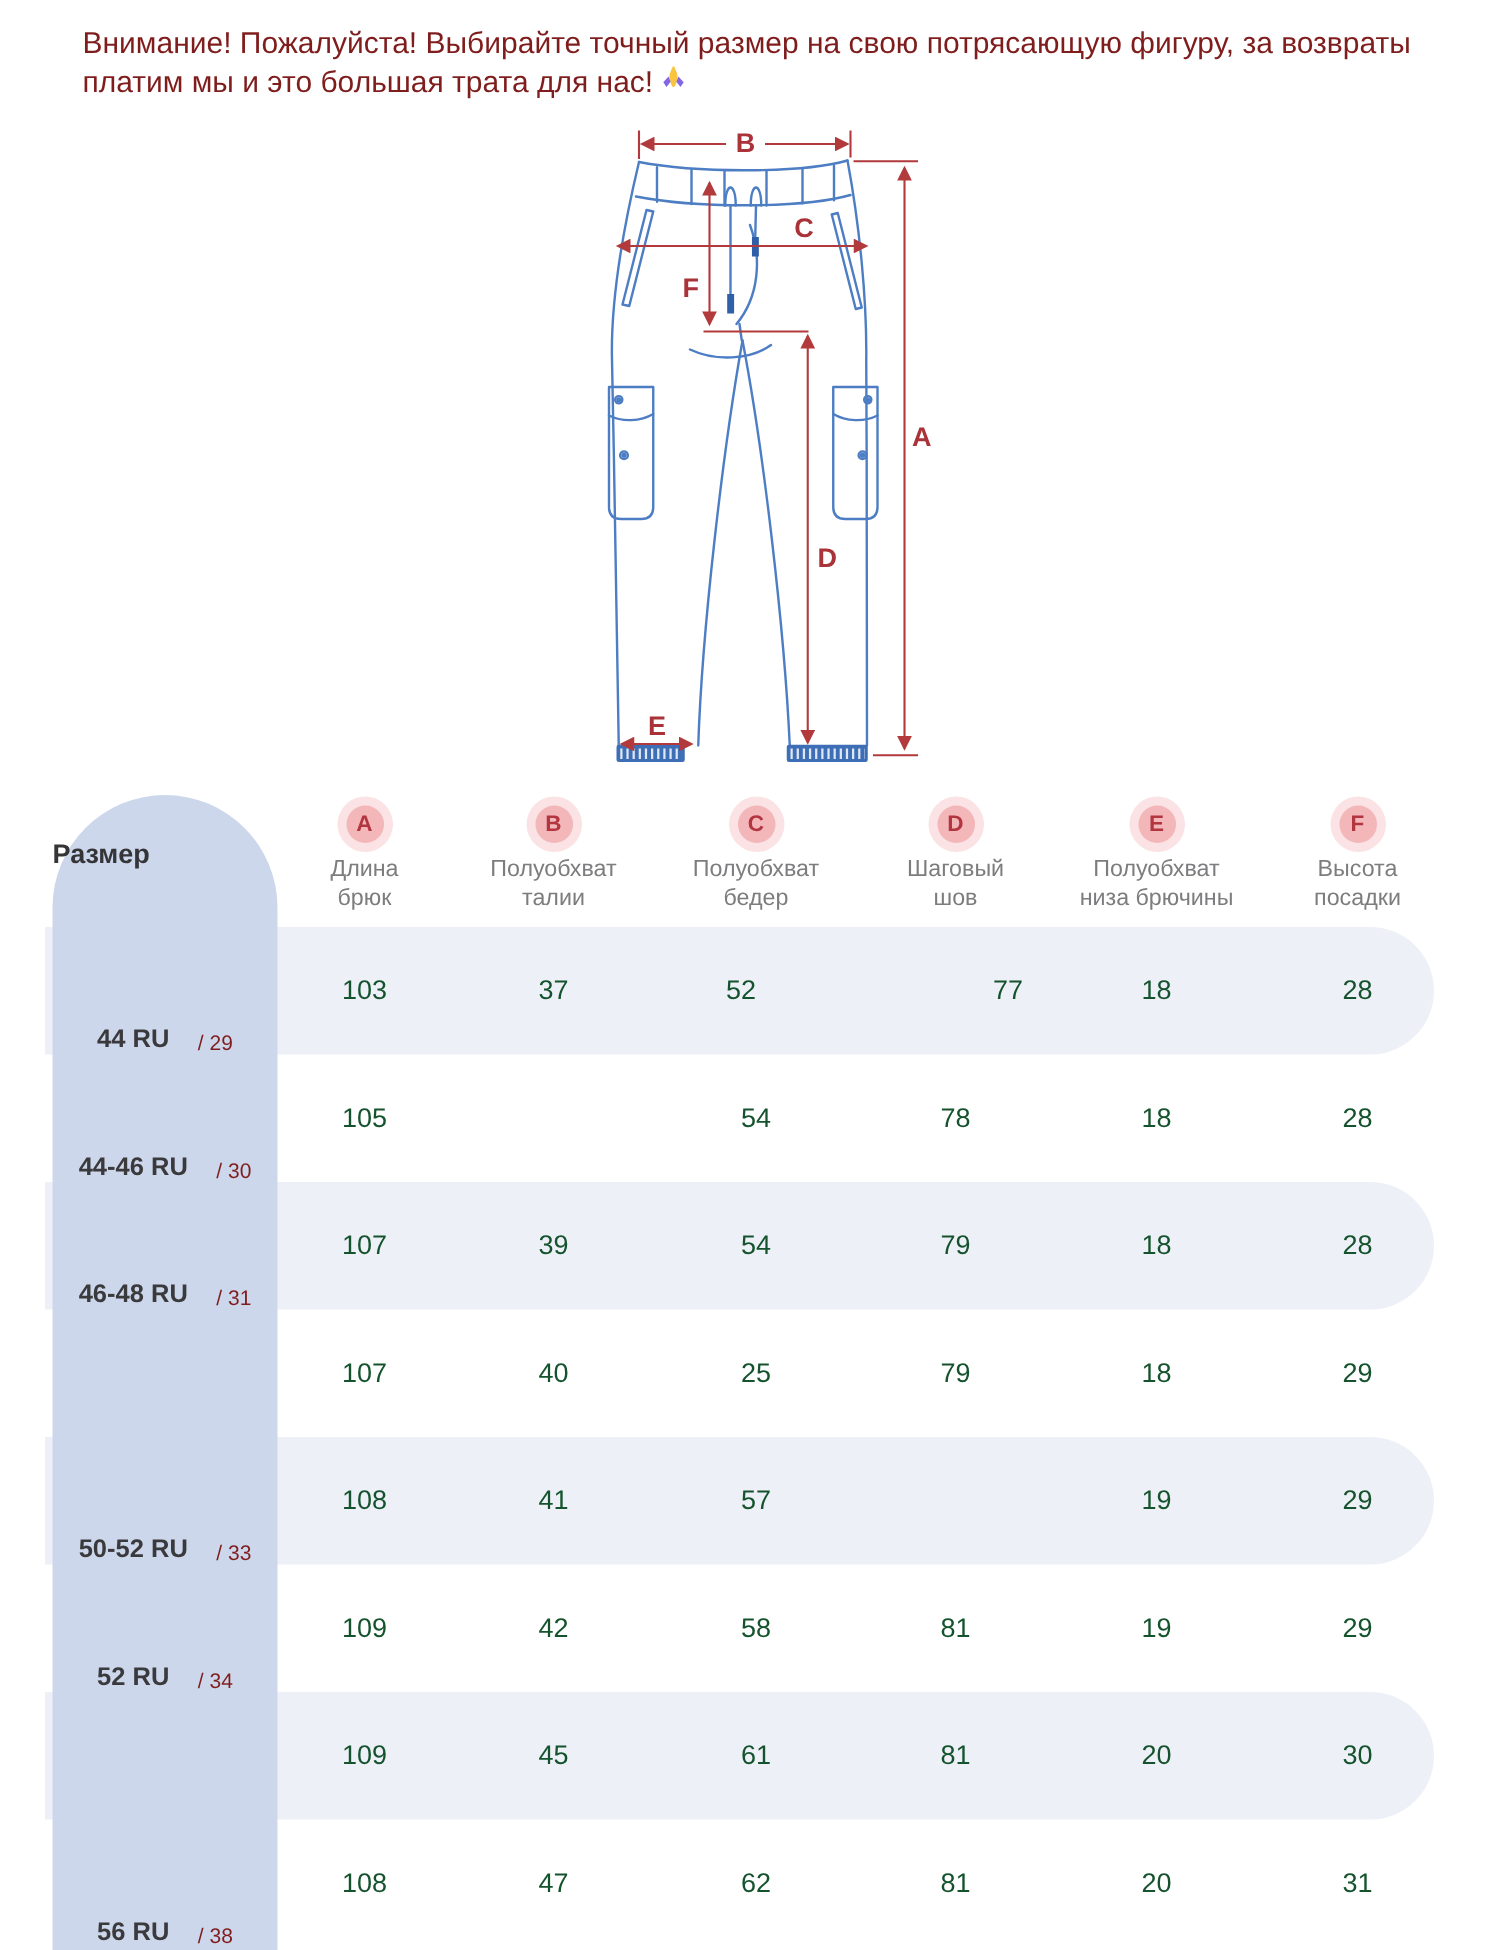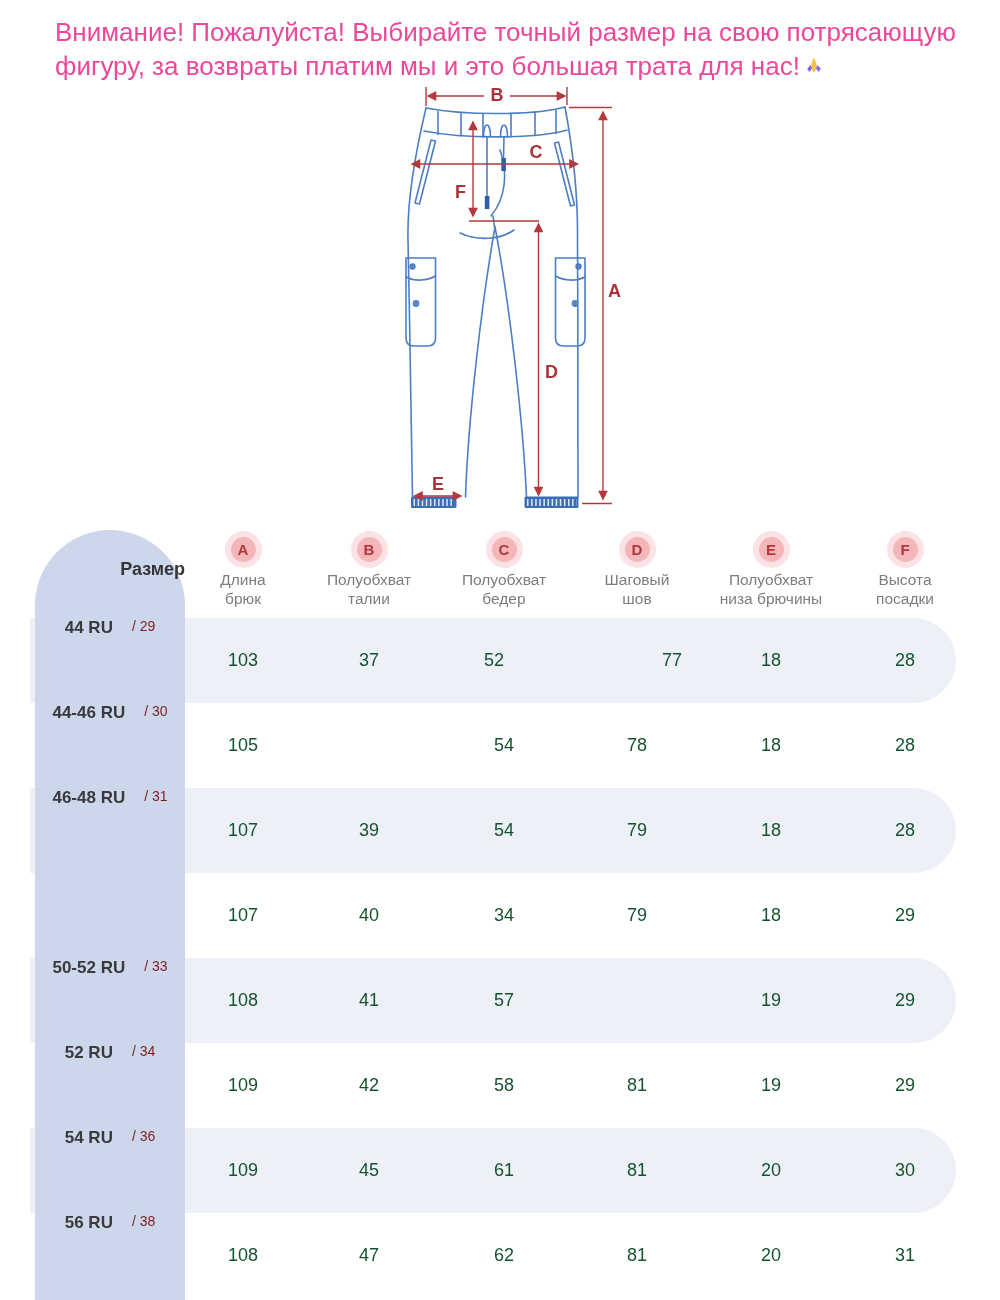--- a/index.html
+++ b/index.html
@@ -1,51 +1,51 @@
 <!DOCTYPE html>
 <html><head>
 <meta charset="utf-8">
 <style>
   html,body{margin:0;padding:0;background:#fff;}
   .page{position:relative;width:1000px;height:1300px;background:#ffffff;
         font-family:"Liberation Sans",sans-serif;overflow:hidden;}
 
   
   .notice{position:absolute;left:55px;top:16px;width:908px;
-          font-size:26px;line-height:1.3;color:#ec4899;}
+          font-size:20px;line-height:1.3;color:#7f1d1d;}
   .emoji-wrap{display:inline-block;vertical-align:-3px;margin-left:3px;}
 
   
   .diagram-svg{position:absolute;left:0;top:0;width:1000px;height:530px;}
   .m-label{font-family:"Liberation Sans",sans-serif;font-weight:bold;
            font-size:18px;fill:#a93339;}
 
   
   .stripe{position:absolute;left:30px;width:926px;height:85px;
           background:#eef0f7;border-radius:0 42.5px 42.5px 0;}
   .size-col{position:absolute;left:35px;top:530px;width:150px;height:770px;
             background:#cdd7ec;border-radius:75px 75px 0 0;}
-  .size-col-title{padding-top:29px;text-align:right;font-weight:bold;
+  .size-col-title{padding-top:29px;text-align:left;font-weight:bold;
                   font-size:18px;color:#353537;}
 
   .header-row{position:absolute;left:0;top:531px;width:1000px;height:88px;}
   .col-head{position:absolute;top:0;width:128px;display:flex;
             flex-direction:column;align-items:center;}
   .badge{width:37px;height:37px;border-radius:50%;background:#fbe2e4;
          display:flex;align-items:center;justify-content:center;}
   .badge-in{width:25px;height:25px;border-radius:50%;background:#f3b7ba;
             display:flex;align-items:center;justify-content:center;}
   .badge-letter{font-weight:bold;font-size:15px;color:#b23540;}
   .col-label{margin-top:2px;text-align:center;font-size:15.5px;
              line-height:19px;color:#7d7d7f;}
 
   .rows-layer{position:absolute;left:0;top:0;width:1000px;height:1300px;}
   .row-wrap{position:absolute;left:0;width:1000px;height:85px;}
   .size-cell{position:absolute;left:35px;top:0;width:150px;height:85px;
-             display:flex;align-items:flex-start;justify-content:center;gap:19px;}
+             display:flex;align-items:flex-end;justify-content:center;gap:19px;}
   .size-ru{font-weight:bold;font-size:17px;color:#3a3a3c;}
   .size-alt{font-size:14px;color:#7f1d1d;}
   .val-cell{position:absolute;top:0;width:100px;height:85px;
             display:flex;align-items:center;justify-content:center;
             font-size:18px;color:#14532d;}
 </style>
 </head>
 <body>
 
 <div class="page">
@@ -256,21 +256,21 @@
     <div class="val-cell" style="left: 193px;">107</div>
         <div class="val-cell" style="left: 319px;">39</div>
         <div class="val-cell" style="left: 454px;">54</div>
         <div class="val-cell" style="left: 587px;">79</div>
         <div class="val-cell" style="left: 721px;">18</div>
         <div class="val-cell" style="left: 855px;">28</div>
       </div>
       <div class="row-wrap" style="top: 873px;">
     <div class="val-cell" style="left: 193px;">107</div>
         <div class="val-cell" style="left: 319px;">40</div>
-        <div class="val-cell" style="left: 454px;">34</div>
+        <div class="val-cell" style="left: 454px;">25</div>
         <div class="val-cell" style="left: 587px;">79</div>
         <div class="val-cell" style="left: 721px;">18</div>
         <div class="val-cell" style="left: 855px;">29</div>
       </div>
       <div class="row-wrap" style="top: 958px;">
       <div class="size-cell">
         <span class="size-ru">50-52 RU</span>
         <span class="size-alt">/ 33</span>
       </div>
     <div class="val-cell" style="left: 193px;">108</div>
@@ -285,24 +285,20 @@
         <span class="size-alt">/ 34</span>
       </div>
     <div class="val-cell" style="left: 193px;">109</div>
         <div class="val-cell" style="left: 319px;">42</div>
         <div class="val-cell" style="left: 454px;">58</div>
         <div class="val-cell" style="left: 587px;">81</div>
         <div class="val-cell" style="left: 721px;">19</div>
         <div class="val-cell" style="left: 855px;">29</div>
       </div>
       <div class="row-wrap" style="top: 1128px;">
-      <div class="size-cell">
-        <span class="size-ru">54 RU</span>
-        <span class="size-alt">/ 36</span>
-      </div>
     <div class="val-cell" style="left: 193px;">109</div>
         <div class="val-cell" style="left: 319px;">45</div>
         <div class="val-cell" style="left: 454px;">61</div>
         <div class="val-cell" style="left: 587px;">81</div>
         <div class="val-cell" style="left: 721px;">20</div>
         <div class="val-cell" style="left: 855px;">30</div>
       </div>
       <div class="row-wrap" style="top: 1213px;">
       <div class="size-cell">
         <span class="size-ru">56 RU</span>

